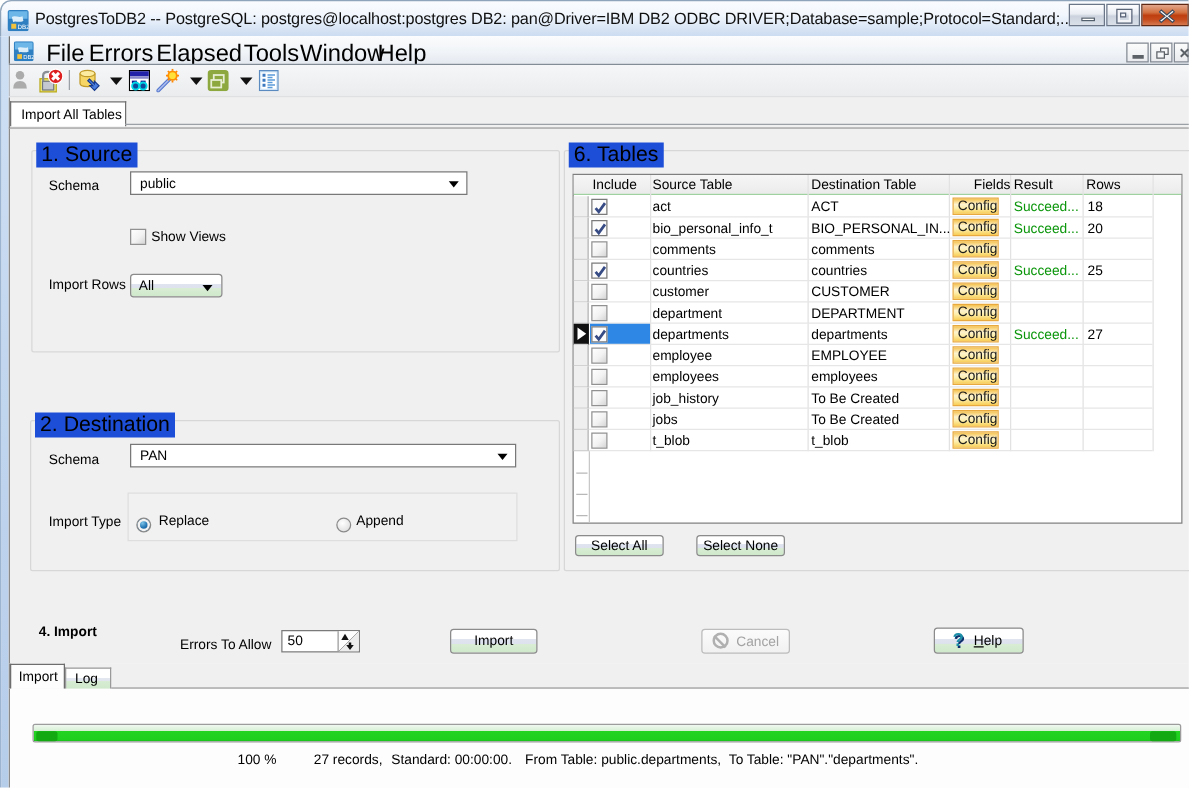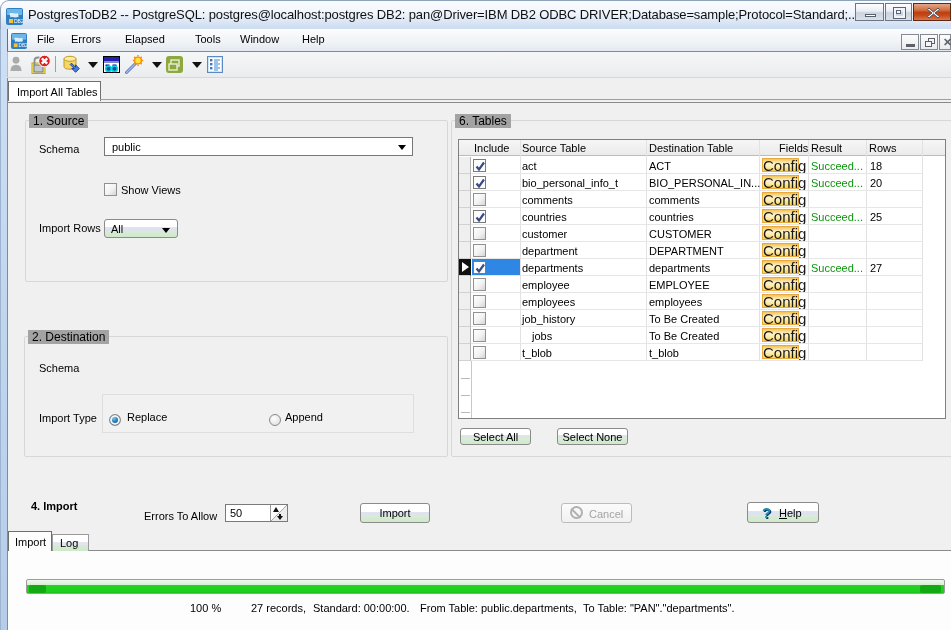--- a/index.html
+++ b/index.html
@@ -12,47 +12,47 @@
   border-top:1px solid #8ea4bb; border-left:1px solid #8ea4bb; border-radius:9px 0 0 0; }
 #titletxt { left:28px; top:7px; font-size:13px; letter-spacing:-0.12px; color:#101010; white-space:nowrap; }
 .capbtn { top:3px; height:18px; border:1px solid #6b7788; }
 #btnmin { left:855px; width:29px; background:linear-gradient(180deg,#fdfdfe 0%,#e9edf3 45%,#ccd3de 55%,#dbe0e8 100%); }
 #btnmax { left:885px; width:27px; background:linear-gradient(180deg,#fdfdfe 0%,#e9edf3 45%,#ccd3de 55%,#dbe0e8 100%); }
 #btncls { left:913px; width:38px; background:linear-gradient(180deg,#e2a68c 0%,#d3703f 38%,#bf3f10 52%,#c54a1c 72%,#d57950 100%); border-color:#5e2813; }
 
 #lstrip { left:0; top:29px; width:7px; height:601px; background:linear-gradient(180deg,#cfe0f4 0%,#c0d5ee 50%,#b6cdea 100%); border-left:1px solid #9db4d0;}
 
 #menubar { left:7px; top:29px; width:944px; height:22px; background:linear-gradient(180deg,#fbfcfd 0%,#f0f3f7 60%,#e4e9f0 100%); border-left:1px solid #6e6e6e;}
-.mi { top:33px; font-size:11px; color:#000; }
+.mi { top:33px; font-size:19px; color:#000; }
 .mdibtn { top:34px; width:18px; height:16px; border:1px solid #848a93; background:linear-gradient(180deg,#fcfcfc,#e9ebee); color:#5c6167; }
 #menuline { left:7px; top:51px; width:944px; height:1px; background:#828c96; }
 
 #toolbar { left:7px; top:52px; width:944px; height:25px; background:linear-gradient(180deg,#f5f6f7,#eaecee); border-left:1px solid #b9bdc2;}
 #toolline { left:7px; top:77px; width:944px; height:1px; background:#d6d8da; }
 
 #tabstrip { left:7px; top:78px; width:944px; height:25px; background:#f0f0f0; border-left:1px solid #8a8a8a;}
 #tab1 { left:8px; top:81px; width:93px; height:20px; background:#fff; border:1px solid #707070; border-bottom:none; font-size:11px; padding:4px 0 0 8px; white-space:nowrap; }
 #tsline1 { left:100px; top:99px; width:851px; height:1px; background:#9aa0a6; }
 #tsline2 { left:7px; top:102px; width:944px; height:1px; background:#8a8a8a; }
 
 #panel { left:7px; top:103px; width:944px; height:428px; background:#f0f0f0; border-left:1px solid #8a8a8a; }
 .gbox { position:absolute; border:1px solid #d7d7d7; border-radius:2px; }
-.gleg { position:absolute; top:-7px; background:#a3a3a3; padding:0 4px; font-size:12px; color:#000; white-space:nowrap; }
+.gleg { position:absolute; top:-7px; background:#1d4ed8; padding:0 4px; font-size:17px; color:#000; white-space:nowrap; }
 .lbl { position:absolute; font-size:11px; color:#000; white-space:nowrap; }
 .combo { position:absolute; background:#fff; border:1px solid #787878; }
 .combo .ar { position:absolute; right:6px; top:50%; margin-top:-2px; width:0; height:0; border-left:4px solid transparent; border-right:4px solid transparent; border-top:5px solid #000; }
 .btn3 { position:absolute; border:1px solid #8b8b8b; border-radius:3px;
   background:linear-gradient(180deg,#ffffff 0%,#ffffff 42%,#dfe4ef 42%,#dde2ee 62%,#d9edd5 63%,#cfe8cb 100%);
   font-size:11px; color:#000; text-align:center; }
 
 #grid { left:450px; top:36px; width:488px; height:280px; background:#fff; border:1px solid #7f7f7f; }
 
 .cfg { position:absolute; width:37px; height:14px; border:1px solid #e8a93f;
   background:linear-gradient(180deg,#f5c24e 0%,#fdf3cf 38%,#fdeeab 62%,#f8cd55 100%);
-  font-size:15px; text-align:left; line-height:13px; color:#1a1a1a; }
+  font-size:11px; text-align:right; line-height:13px; color:#1a1a1a; }
 .cb { position:absolute; width:13px; height:13px; border:1px solid #919191; background:linear-gradient(135deg,#ffffff 0%,#f2f2f2 55%,#d5d5d5 100%); }
 .cbc { border:1px solid #7b7b7b; background:#fcfcfc; }
 .cbc svg { position:absolute; left:0; top:0; }
 .radio { width:12px; height:12px; border-radius:50%; border:1px solid #8a8a8a; background:radial-gradient(circle at 40% 35%,#ffffff,#d8d8d8); }
 .rsel { background:radial-gradient(circle at 40% 35%,#7cc4e8 0%,#2476b4 40%,#0a3e6e 100%); box-shadow:inset 0 0 0 2px #f2f2f2; }
 .hdrcell { position:absolute; top:0; font-size:11px; color:#000; }
 .vline { position:absolute; top:0; width:1px; background:#e2e2e2; }
 .hline { position:absolute; height:1px; background:#e6e6e6; left:12px; width:451px; }
 .rowtxt { position:absolute; font-size:11px; color:#000; white-space:nowrap; }
 .rowtxt.succ { color:#0b960b; }
@@ -180,36 +180,40 @@
 <div id="toolline" class="abs"></div>
 <div id="tabstrip" class="abs"></div>
 <div id="tab1" class="abs">Import All Tables</div>
 <div id="tsline1" class="abs"></div>
 <div id="tsline2" class="abs"></div>
 <div id="panel" class="abs">
   <div class="gbox" style="left:17px;top:17px;width:423px;height:162px">
         <span class="gleg" style="left:3px">1. Source</span>
       </div>
   <div class="lbl" style="left:31px;top:40px">Schema</div>
-  <div class="combo" style="left:96px;top:34px;width:309px;height:19px">
+  <div class="combo" style="left:96px;top:34px;width:270px;height:19px">
         <span class="lbl" style="left:7px;top:3px">public</span>
         <span class="ar"></span>
       </div>
   <div class="cb" style="left:96px;top:80px"></div>
   <div class="lbl" style="left:113px;top:81px">Show Views</div>
   <div class="lbl" style="left:31px;top:119px">Import Rows</div>
   <div class="btn3" style="left:96px;top:116px;width:74px;height:19px">
         <span class="lbl" style="left:6px;top:3px">All</span>
         <span class="ar" style="position:absolute;right:7px;top:8px;width:0;height:0;border-left:4px solid transparent;border-right:4px solid transparent;border-top:5px solid #000"></span>
       </div>
 
   <div class="gbox" style="left:16px;top:233px;width:424px;height:121px">
         <span class="gleg" style="left:3px">2. Destination</span>
       </div>
   <div class="lbl" style="left:31px;top:259px">Schema</div>
+  <div class="combo" style="left:96px;top:252px;width:309px;height:19px">
+        <span class="lbl" style="left:7px;top:3px">PAN</span>
+        <span class="ar"></span>
+      </div>
   <div class="lbl" style="left:31px;top:309px">Import Type</div>
   <div class="abs" style="left:94px;top:291px;width:312px;height:39px;background:#f1f1f1;border:1px solid #dedede"></div>
   <div class="radio rsel abs" style="left:101px;top:311px"></div>
   <div class="lbl" style="left:119px;top:308px">Replace</div>
   <div class="radio abs" style="left:261px;top:311px"></div>
   <div class="lbl" style="left:277px;top:308px">Append</div>
 
   <div class="gbox" style="left:443px;top:17px;width:510px;height:337px">
         <span class="gleg" style="left:3px">6. Tables</span>
       </div>
@@ -309,21 +313,21 @@
     <div class="cfg" style="left:303px;top:154px">Config</div>
     <div class="hline" style="top:169px"></div>
     <div class="rh" style="top:170px"></div>
     <div class="cb" style="left:14px;top:172px"></div>
     <div class="rowtxt" style="left:63px;top:173px">job_history</div>
     <div class="rowtxt" style="left:190px;top:173px">To Be Created</div>
     <div class="cfg" style="left:303px;top:171px">Config</div>
     <div class="hline" style="top:186px"></div>
     <div class="rh" style="top:187px"></div>
     <div class="cb" style="left:14px;top:189px"></div>
-    <div class="rowtxt" style="left:73px;top:190px">jobs</div>
+    <div class="rowtxt" style="left:63px;top:190px">jobs</div>
     <div class="rowtxt" style="left:190px;top:190px">To Be Created</div>
     <div class="cfg" style="left:303px;top:188px">Config</div>
     <div class="hline" style="top:203px"></div>
     <div class="rh" style="top:204px"></div>
     <div class="cb" style="left:14px;top:206px"></div>
     <div class="rowtxt" style="left:63px;top:207px">t_blob</div>
     <div class="rowtxt" style="left:190px;top:207px">t_blob</div>
     <div class="cfg" style="left:303px;top:205px">Config</div>
     <div class="hline" style="top:220px"></div>
     <div class="abs" style="left:12px;top:221px;width:1px;height:57px;background:#c8c8c8"></div>

